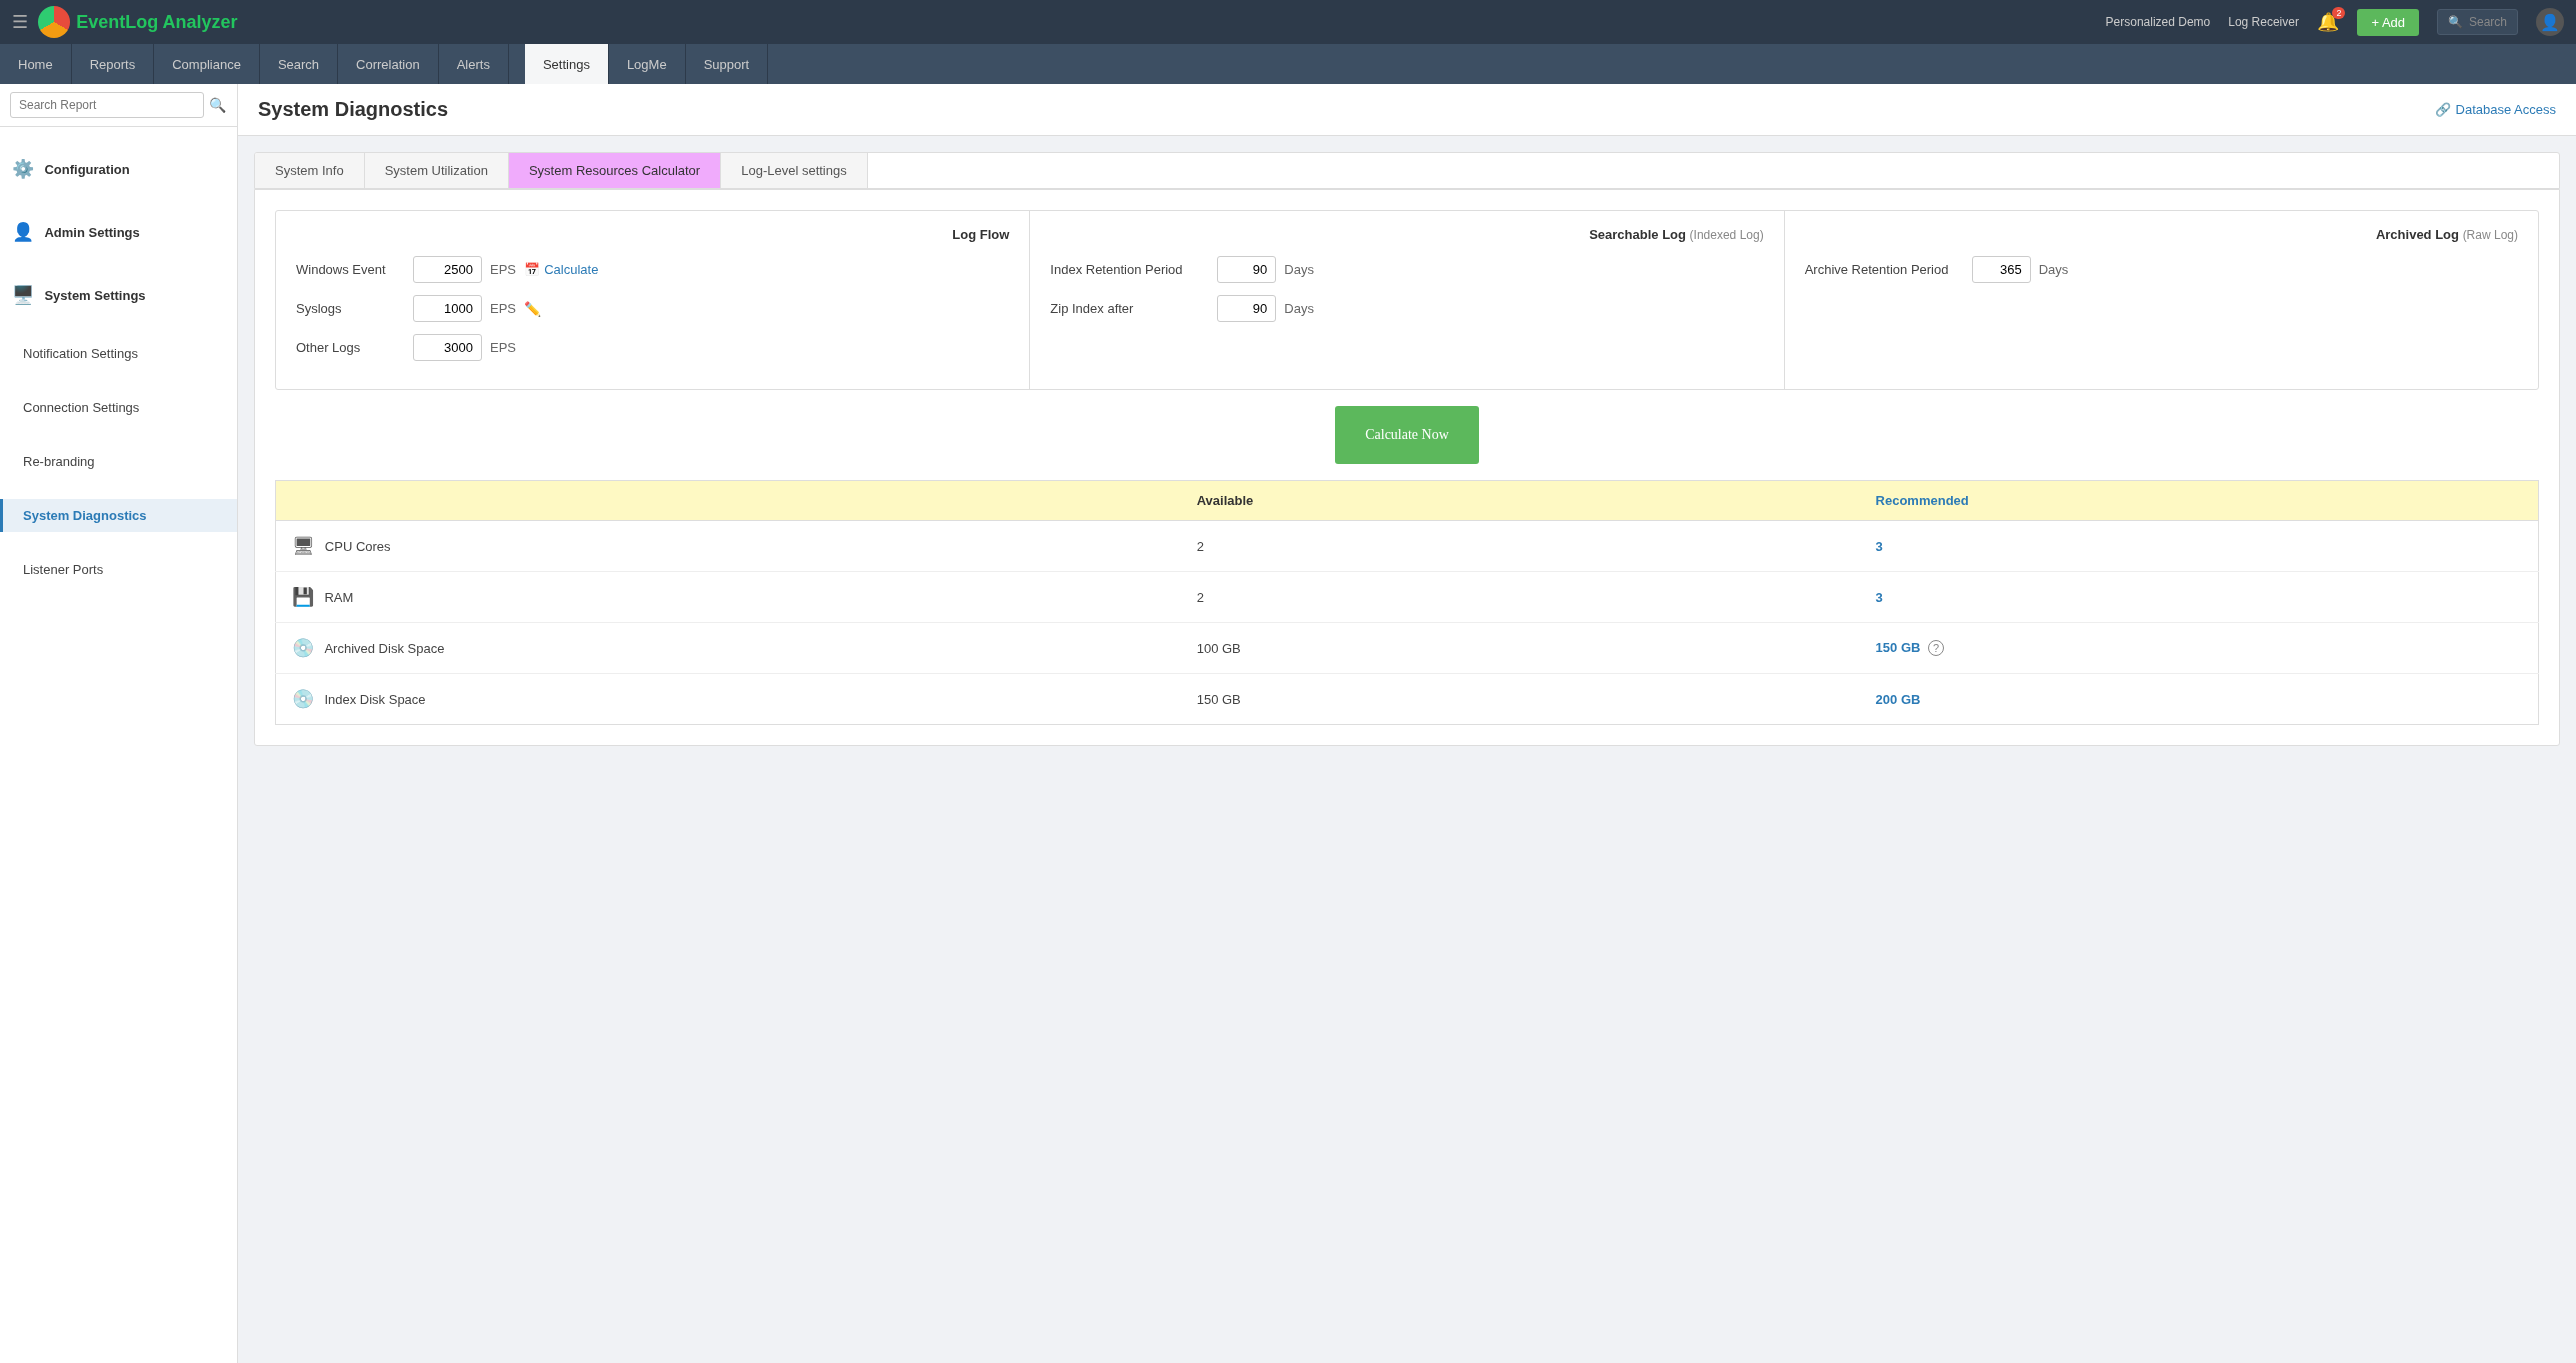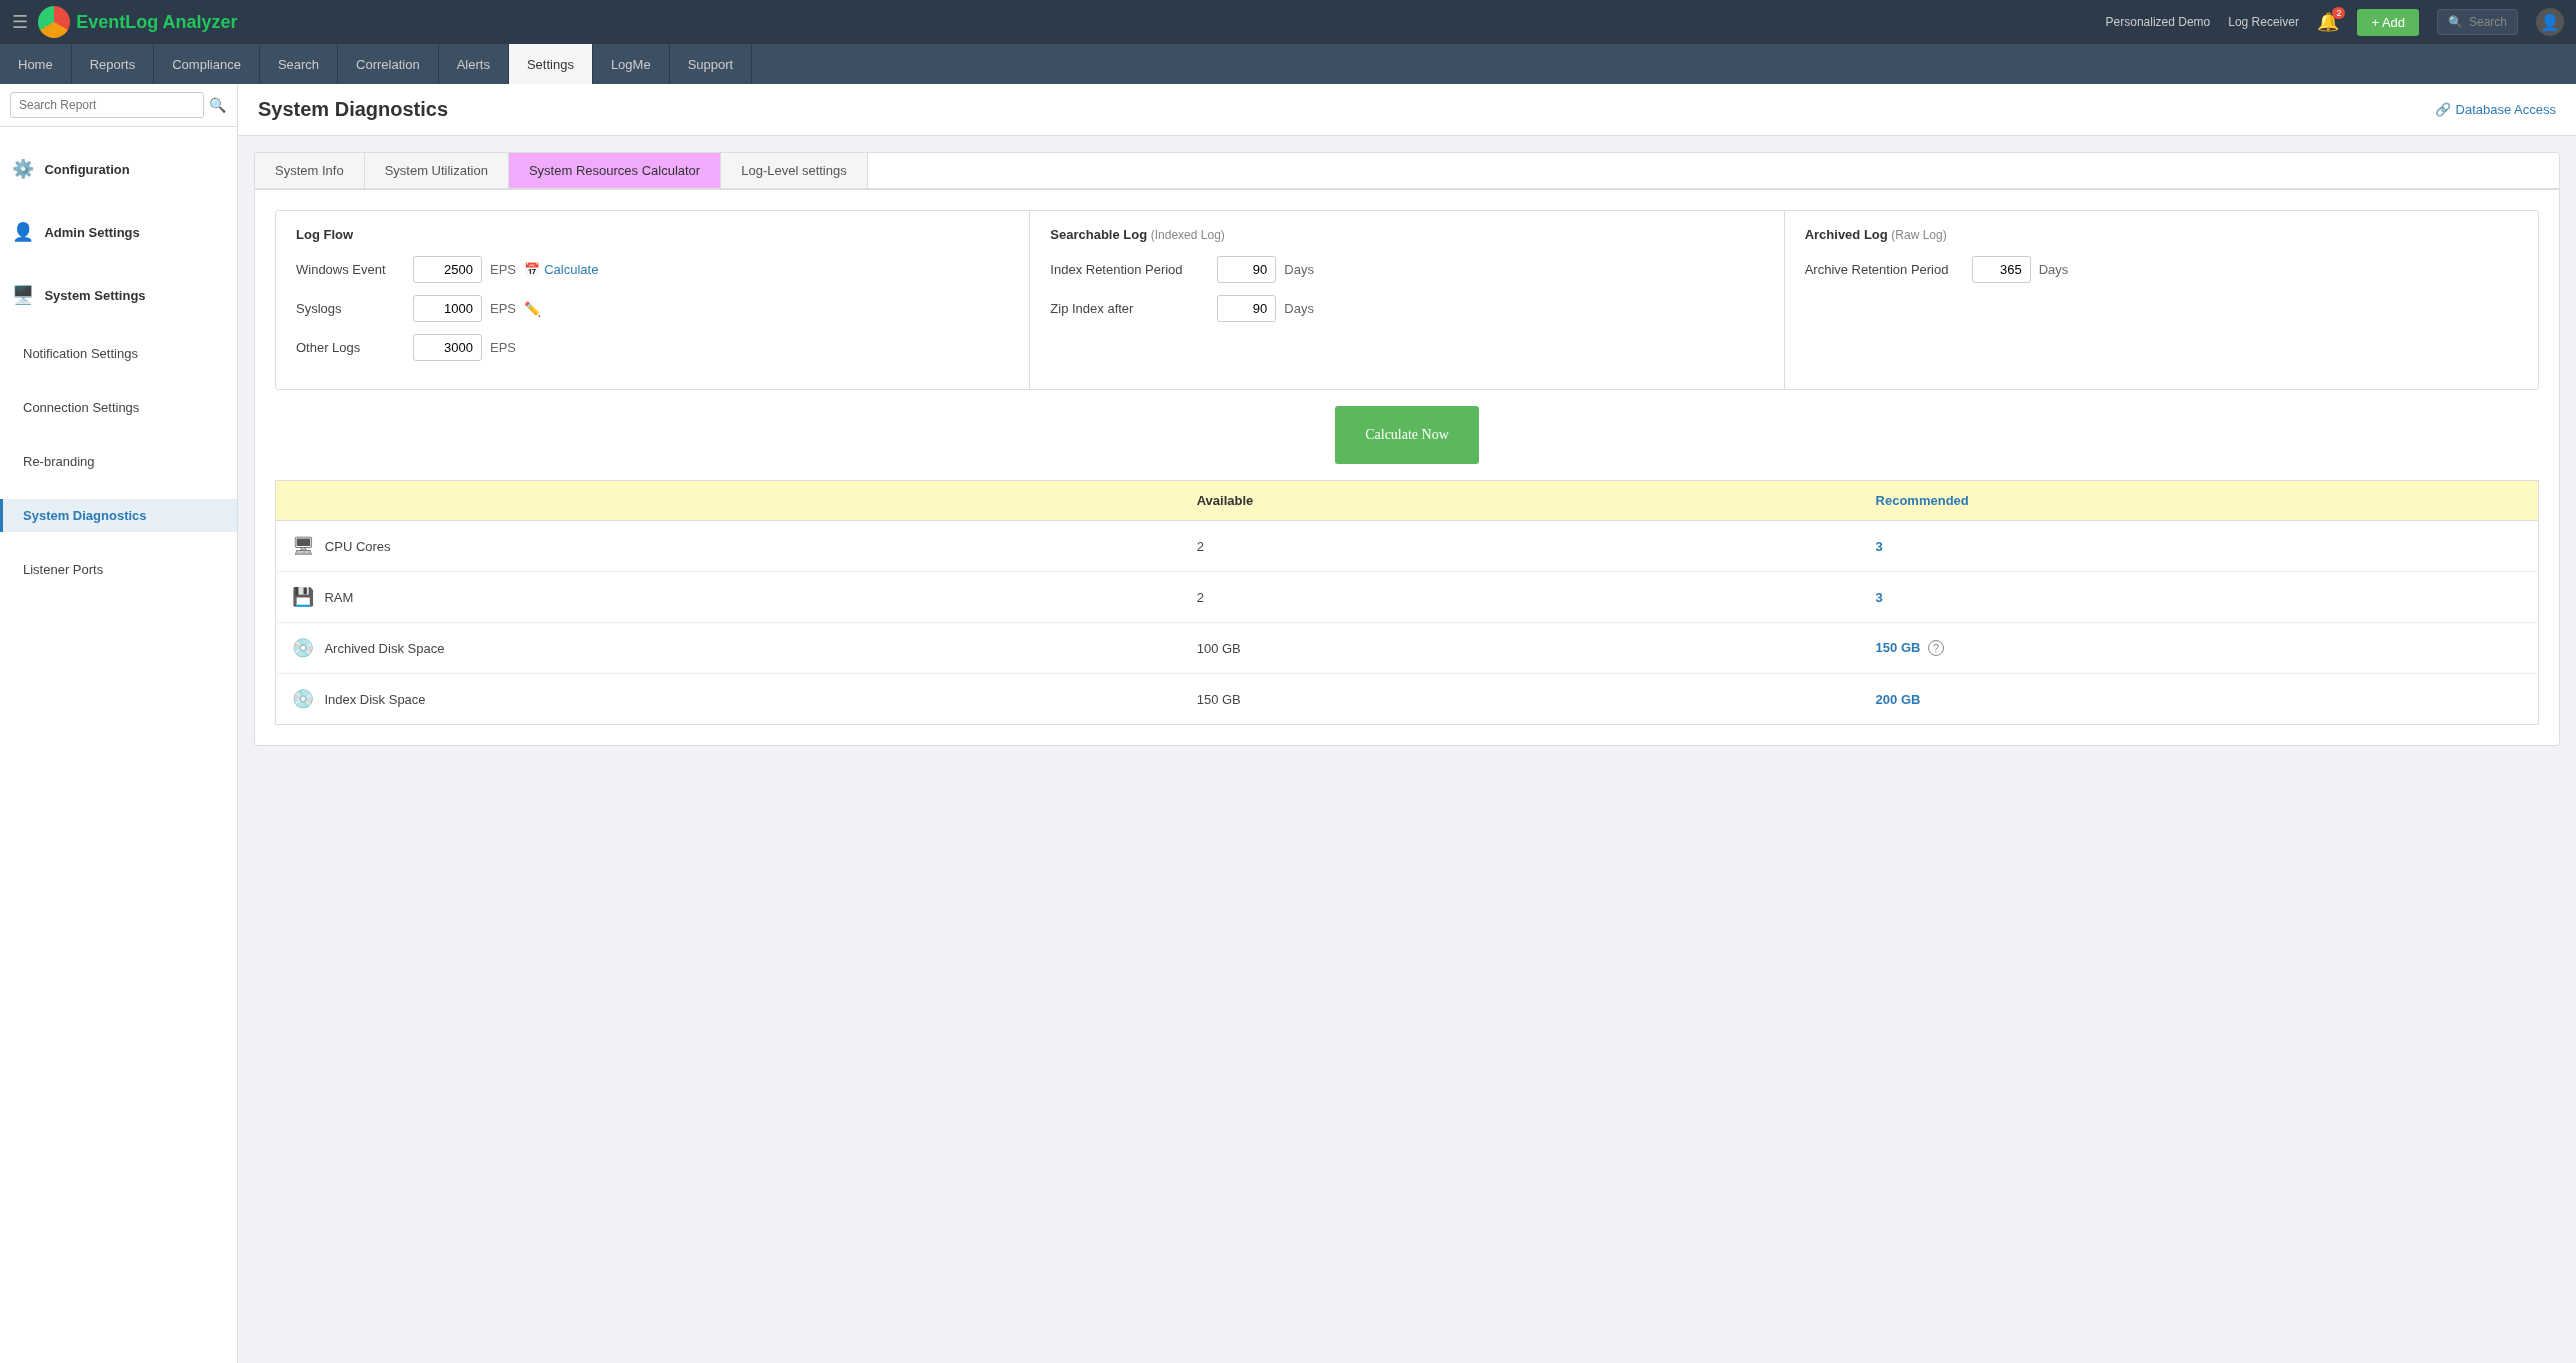--- a/index.html
+++ b/index.html
@@ -52,21 +52,21 @@
       display: flex;
       align-items: center;
       height: 40px;
     }
     .nav-item {
       color: #ccc; padding: 0 18px; height: 40px;
       display: flex; align-items: center; cursor: pointer;
       font-size: 13px; border-right: 1px solid #2d3a4a;
       text-decoration: none;
     }
-    .nav-item.active { background: #f5f6f7; color: #333; border-bottom: none; }
+    .nav-item.active { background: #f5f6f7; color: #333; border-bottom: none; margin-left: 16px; }
 
     
     .layout { display: flex; height: calc(100vh - 83px); }
 
     
     .sidebar {
       width: 238px; background: #fff;
       border-right: 1px solid #ddd;
       display: flex; flex-direction: column;
       flex-shrink: 0;
@@ -134,21 +134,21 @@
     
     .log-flow-grid {
       display: flex; gap: 0; border: 1px solid #ddd; border-radius: 3px;
       background: #fff; margin-bottom: 16px;
     }
     .lf-section {
       padding: 16px 20px; flex: 1;
       border-right: 1px solid #ddd;
     }
     .lf-section:last-child { border-right: none; }
-    .lf-title { font-weight: bold; font-size: 13px; margin-bottom: 14px; }
+    .lf-title { font-weight: bold; font-size: 13px; margin-bottom: 14px; text-align: right; }
     .lf-subtitle { font-size: 12px; color: #888; font-weight: normal; }
 
     .lf-row { display: flex; align-items: center; gap: 8px; margin-bottom: 12px; }
     .lf-label { width: 109px; font-size: 13px; color: #444; }
     .lf-input {
       width: 69px; border: 1px solid #ccc; border-radius: 3px;
       padding: 5px 8px; font-size: 13px; text-align: right;
     }
     .lf-unit { color: #666; font-size: 13px; }
     .calc-link { color: #2c7bb6; text-decoration: none; font-size: 13px; display: flex; align-items: center; gap: 4px; }

